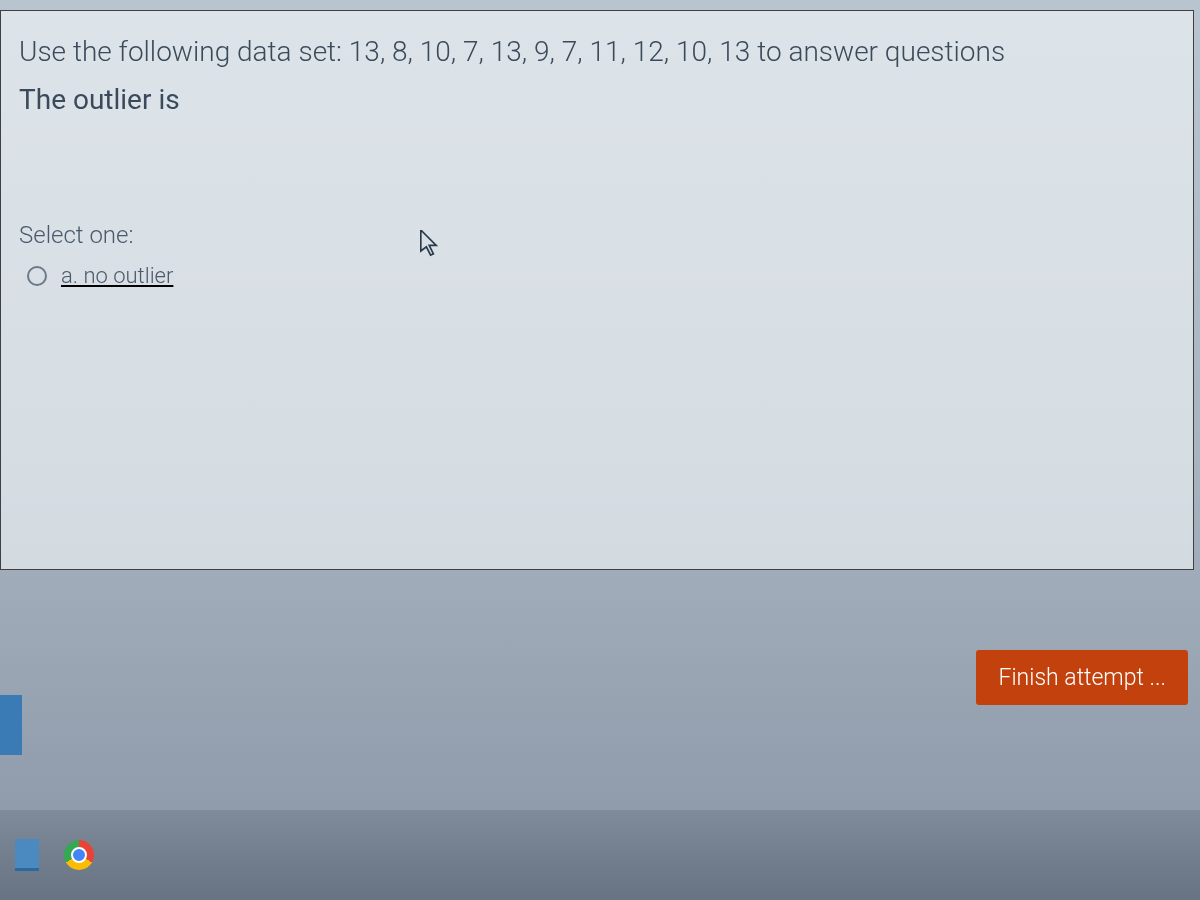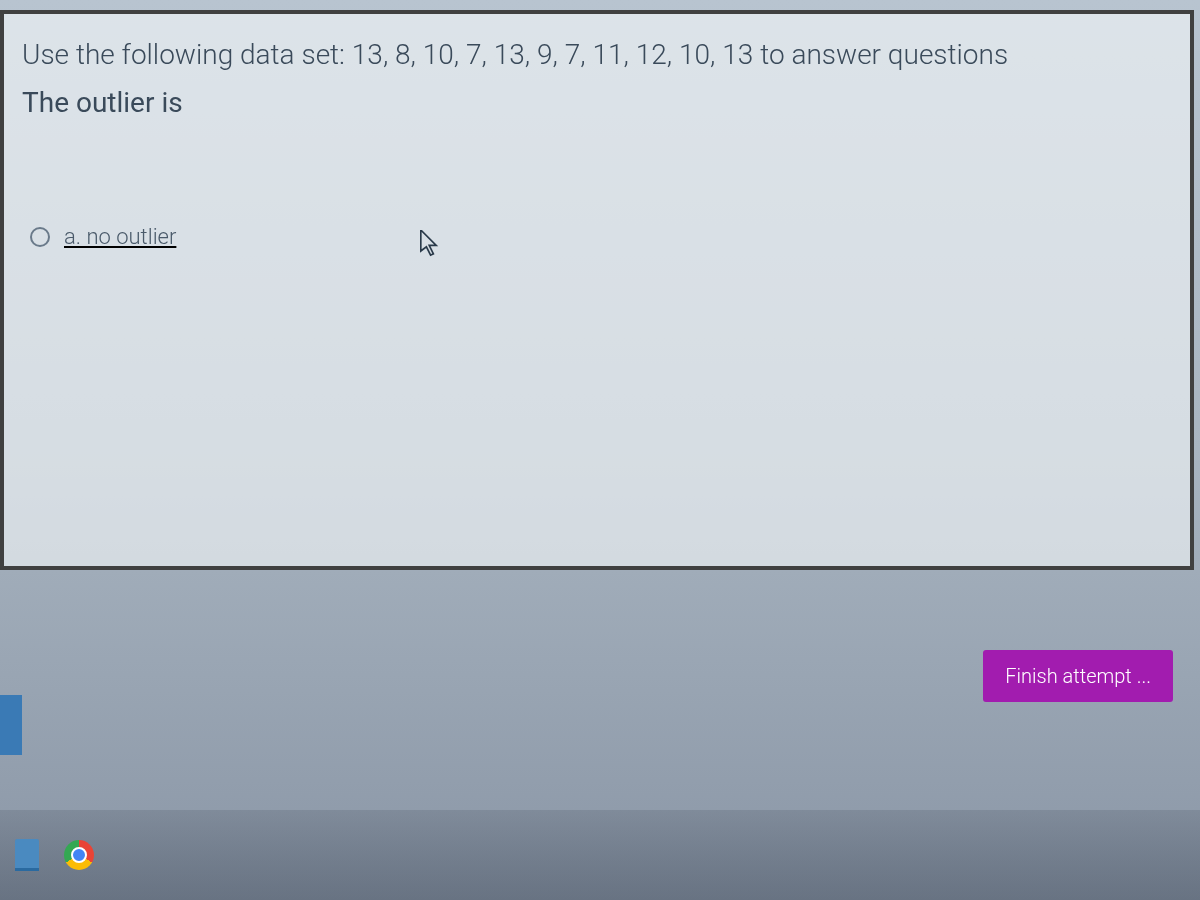--- a/index.html
+++ b/index.html
@@ -10,21 +10,21 @@
     body {
       font-family: -apple-system, BlinkMacSystemFont, "Segoe UI", Roboto, "Helvetica Neue", Arial, sans-serif;
       background: linear-gradient(180deg, #b8c4d0 0%, #a8b4c0 50%, #8a96a6 100%);
       width: 1200px;
       height: 900px;
       overflow: hidden;
       position: relative;
     }
     .question-card {
       background: rgba(245, 248, 250, 0.6);
-      border: 4px solid #404040;
+      border: 1px solid #404040;
       margin: 10px 6px 0 0;
       padding: 20px 24px 28px 18px;
       min-height: 560px;
     }
     .question-text {
       font-size: 28px;
       font-weight: 300;
       color: #3a4a5a;
       line-height: 1.5;
       margin-bottom: 6px;
@@ -68,27 +68,27 @@
     .cursor-icon {
       position: absolute;
       top: 230px;
       left: 420px;
       width: 24px;
       height: 28px;
       pointer-events: none;
     }
     .finish-button {
       position: absolute;
-      right: 27px;
+      right: 12px;
       top: 650px;
-      background: #a21caf;
+      background: #c2410c;
       color: #ffffff;
       border: none;
       padding: 14px 22px;
-      font-size: 20px;
+      font-size: 23px;
       font-weight: 300;
       border-radius: 3px;
       cursor: pointer;
       font-family: inherit;
     }
     .taskbar {
       position: absolute;
       bottom: 0;
       left: 0;
       right: 0;
@@ -142,20 +142,21 @@
       background: #3a7ab5;
     }
   </style>
 </head>
 <body>
 
 <div class="question-card">
   <div class="question-text">Use the following data set: 13, 8, 10, 7, 13, 9, 7, 11, 12, 10, 13 to answer questions</div>
   <div class="question-sub">The outlier is</div>
 
+  <div class="select-label">Select one:</div>
 
   <div class="option-row">
     <div class="radio-circle"></div>
     <div class="option-text">a. no outlier</div>
   </div>
 
 
 </div>
 
 <svg class="cursor-icon" viewBox="0 0 16 20">

